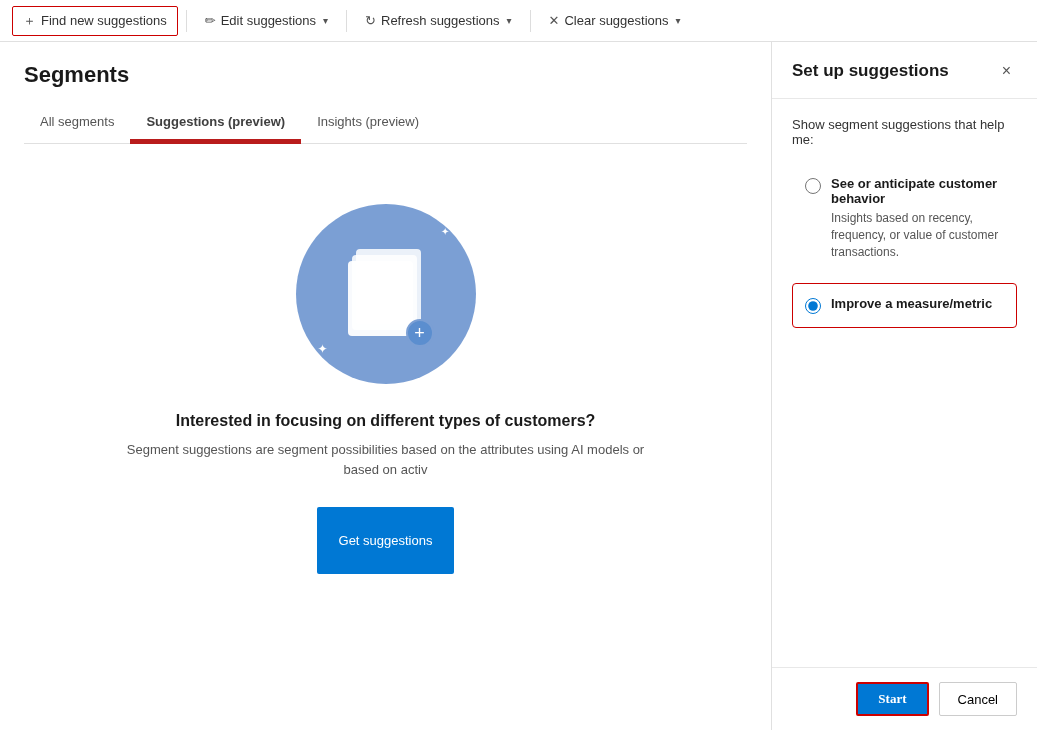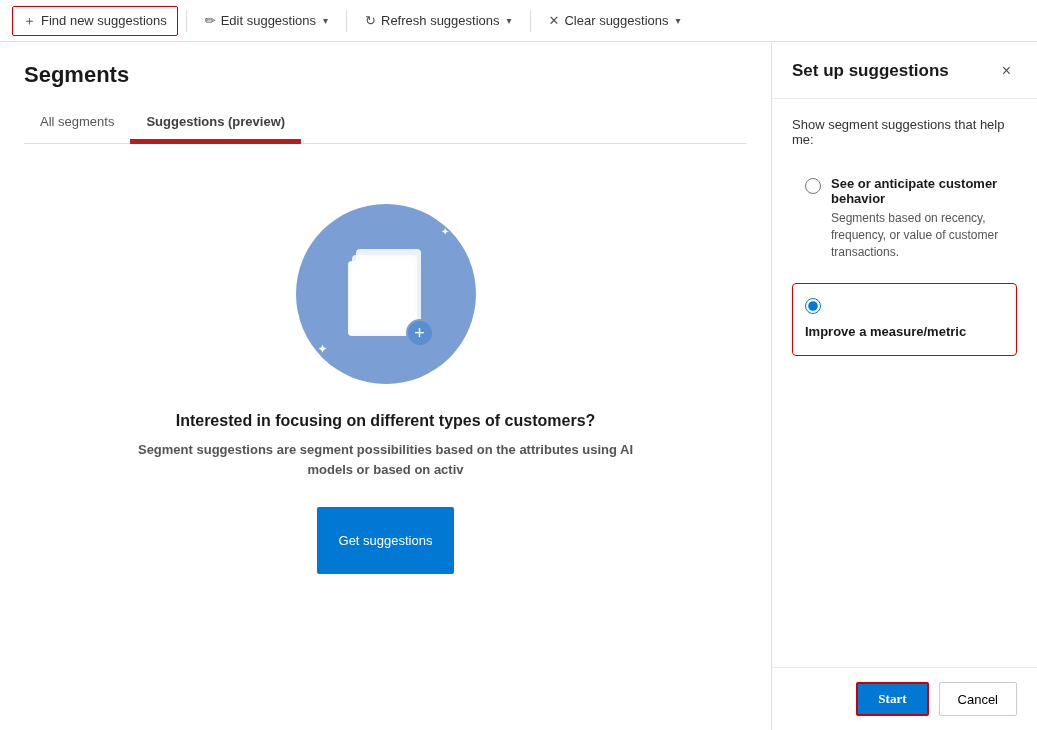--- a/index.html
+++ b/index.html
@@ -169,21 +169,20 @@
       color: #1a1a1a;
       margin-bottom: 10px;
       max-width: 520px;
     }
     .content-description {
       font-size: 13px;
       color: #555;
       max-width: 520px;
       margin-bottom: 28px;
       line-height: 1.5;
-      font-weight: bold;
     }
 
     .get-suggestions-btn {
       background: #0078d4;
       color: white;
       border: none;
       padding: 26px 22px;
       font-size: 13px;
       border-radius: 2px;
       cursor: pointer;
@@ -237,21 +236,20 @@
       display: flex;
       align-items: flex-start;
       gap: 10px;
       padding: 12px 12px;
       border-radius: 4px;
       margin-bottom: 10px;
       cursor: pointer;
     }
     .radio-option.selected {
       border: 1.5px solid #c00;
-      flex-direction: column;
     }
     .radio-option:not(.selected) {
       border: 1px solid transparent;
     }
     .radio-input {
       margin-top: 2px;
       width: 16px;
       height: 16px;
       flex-shrink: 0;
       accent-color: #0078d4;
@@ -329,20 +327,21 @@
 </div>
 
 <div class="main-layout">
 
   <div class="left-panel">
     <div class="page-header">
       <h1 class="page-title">Segments</h1>
       <div class="tabs">
         <div class="tab">All segments</div>
         <div class="tab active">Suggestions (preview)</div>
+        <div class="tab">Insights (preview)</div>
       </div>
     </div>
 
     <div class="content-area">
       <div class="illustration-circle">
         <div class="pages-stack">
           <div class="page-card"></div>
           <div class="page-card"></div>
           <div class="page-card"></div>
           <div class="plus-badge">+</div>
@@ -365,21 +364,21 @@
       <button class="close-btn">×</button>
     </div>
 
     <div class="right-panel-body">
       <p class="panel-subtitle">Show segment suggestions that help me:</p>
 
       <div class="radio-option">
         <input type="radio" class="radio-input" name="suggestion-type" style="">
         <div class="radio-content">
           <div class="radio-label">See or anticipate customer behavior</div>
-          <div class="radio-desc">Segments based on recency, frequency, or value of customer transactions.</div>
+          <div class="radio-desc">Insights based on recency, frequency, or value of customer transactions.</div>
         </div>
       </div>
 
       <div class="radio-option selected">
         <input type="radio" class="radio-input" name="suggestion-type" checked="" style="">
         <div class="radio-content">
           <div class="radio-label">Improve a measure/metric</div>
         </div>
       </div>
     </div>

